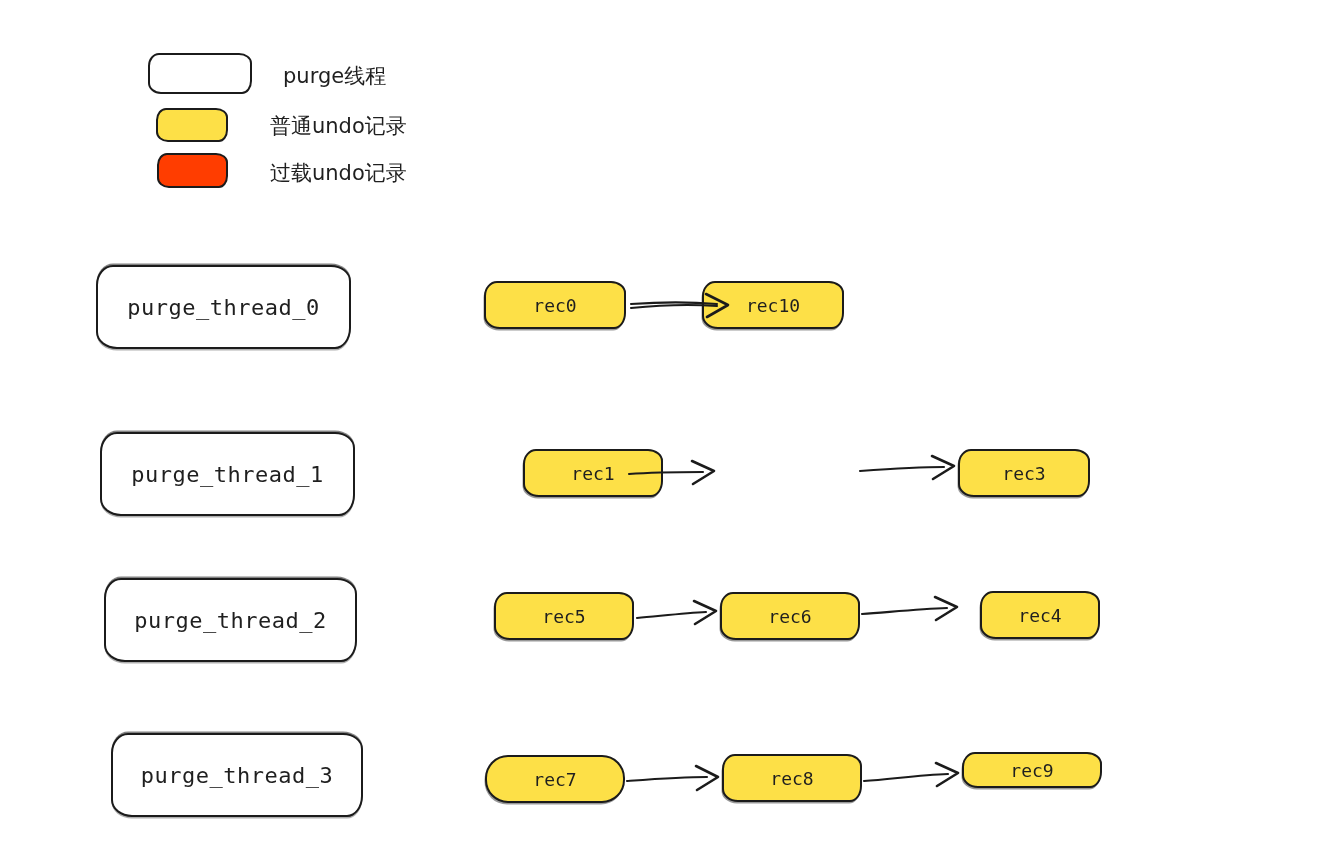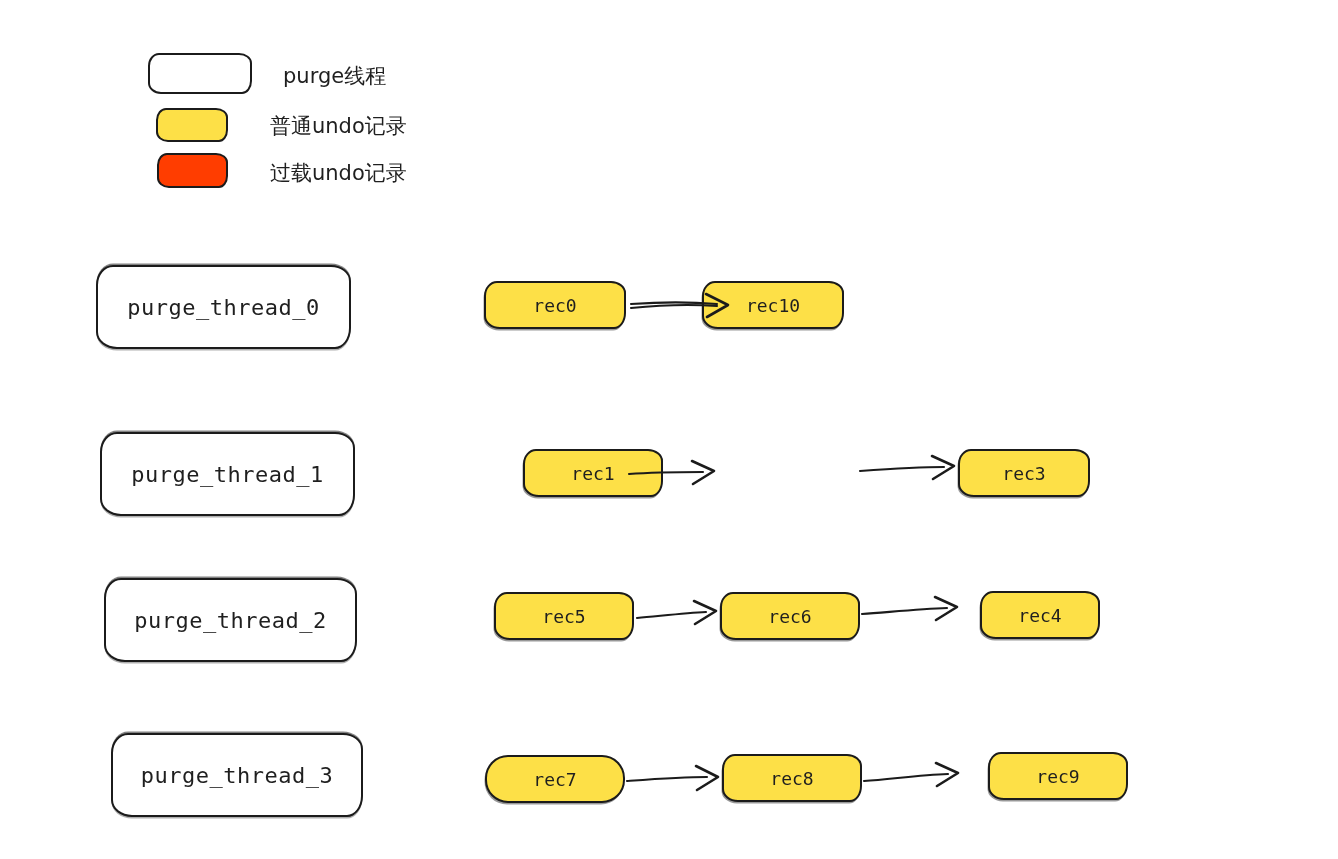--- a/index.html
+++ b/index.html
@@ -96,21 +96,21 @@
   <div class="sketch-box rec-box fill-blue" style="left:958px; top:449px; width:132px; height:48px;">rec3</div>
 
   <div class="sketch-box thread-box" style="left:104px; top:578px; width:253px; height:84px;">purge_thread_2</div>
   <div class="sketch-box rec-box fill-blue" style="left:494px; top:592px; width:140px; height:48px;">rec5</div>
   <div class="sketch-box rec-box fill-blue" style="left:720px; top:592px; width:140px; height:48px;">rec6</div>
   <div class="sketch-box rec-box fill-blue" style="left:960px; top:591px; width:120px; height:48px;margin-left:20px;">rec4</div>
 
   <div class="sketch-box thread-box" style="left:111px; top:733px; width:252px; height:84px;text-align:center;">purge_thread_3</div>
   <div class="sketch-box rec-box fill-blue" style="left:485px; top:755px; width:140px; height:48px;border-radius:23px;">rec7</div>
   <div class="sketch-box rec-box fill-blue" style="left:722px; top:754px; width:140px; height:48px;">rec8</div>
-  <div class="sketch-box rec-box fill-blue" style="left:988px; top:752px; width:140px; height:48px;">rec9</div>
+  <div class="sketch-box rec-box fill-blue" style="left:962px; top:752px; width:140px; height:36px;">rec9</div>
 
   <svg class="arrows" width="1338" height="859" viewBox="0 0 1338 859">
 
     <g>
       <path class="shaft" d="M631,308 C660,305 690,304 717,306"></path>
       <path class="shaft" d="M631,304 C660,302 692,302 717,304"></path>
       <path class="head" d="M706,294 L728,305 L707,317"></path>
     </g>
 
     <g>

